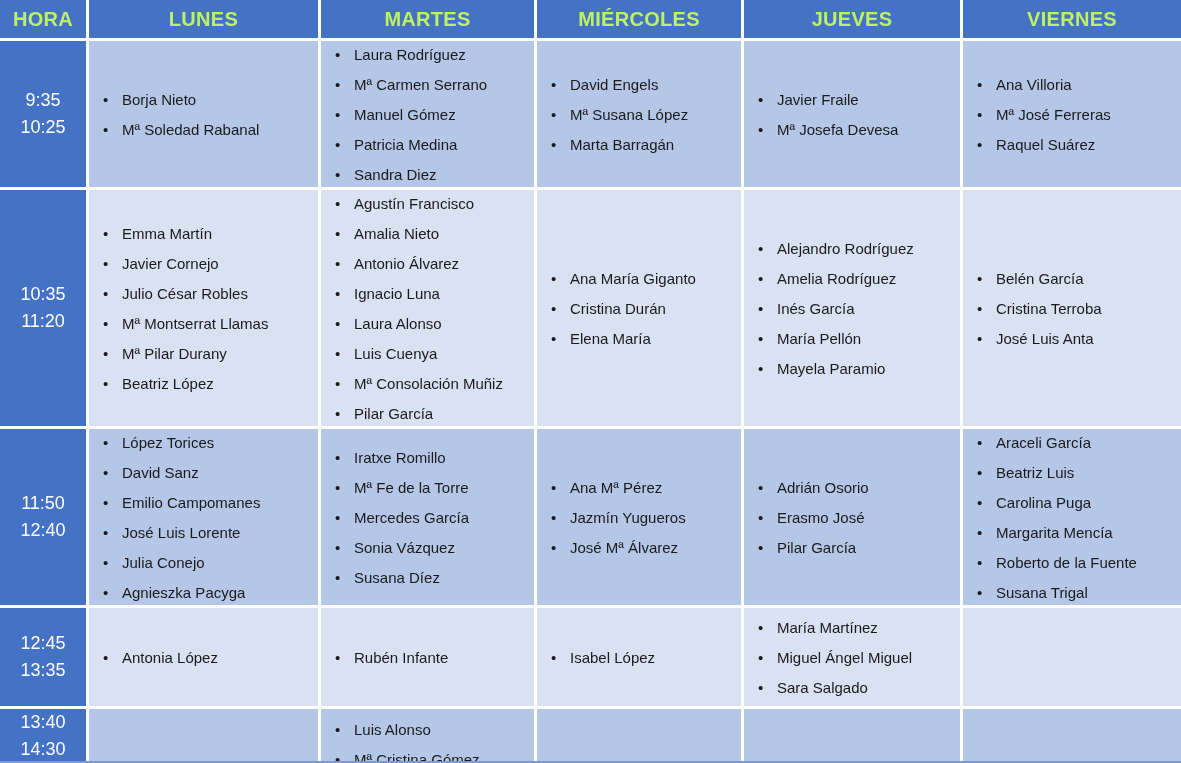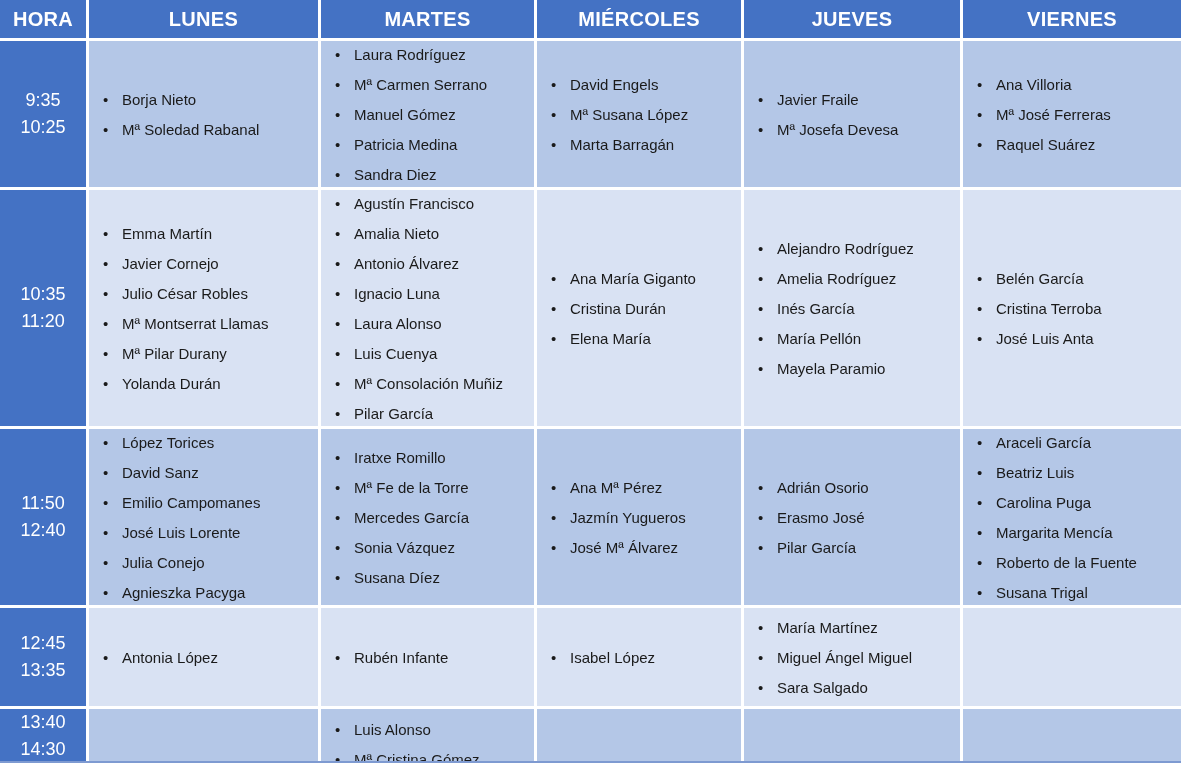--- a/index.html
+++ b/index.html
@@ -17,21 +17,21 @@
     grid-template-columns:86px 229px 213px 204px 216px 1fr;
     grid-template-rows:38px 146px 236px 176px 98px 1fr;
     gap:3px;
     background:var(--divider);
     font-family:"Liberation Sans","DejaVu Sans",sans-serif;
     border-bottom:2px solid #7E9AD1;
     overflow:hidden;
   }
   .hcell{
     background:var(--accent);
-    color:#ffffff;font-weight:bold;font-size:20px;letter-spacing:.3px;
+    color:#bef264;font-weight:bold;font-size:20px;letter-spacing:.3px;
     display:flex;align-items:center;justify-content:center;
   }
   .tcell{
     background:var(--accent);
     color:#fff;font-weight:normal;font-size:18px;line-height:27px;
     display:flex;flex-direction:column;align-items:center;justify-content:center;
     text-align:center;
   }
   .dcell{
     display:flex;flex-direction:column;justify-content:center;
@@ -152,21 +152,21 @@
       <div class="item">
         <span class="bullet">•</span>
         <span class="name">Mª Montserrat Llamas</span>
       </div>
       <div class="item">
         <span class="bullet">•</span>
         <span class="name">Mª Pilar Durany</span>
       </div>
       <div class="item">
         <span class="bullet">•</span>
-        <span class="name">Yolanda Durán</span>
+        <span class="name">Beatriz López</span>
       </div>
     </div>
     <div class="dcell light">
       <div class="item">
         <span class="bullet">•</span>
         <span class="name">Agustín Francisco</span>
       </div>
       <div class="item">
         <span class="bullet">•</span>
         <span class="name">Amalia Nieto</span>

